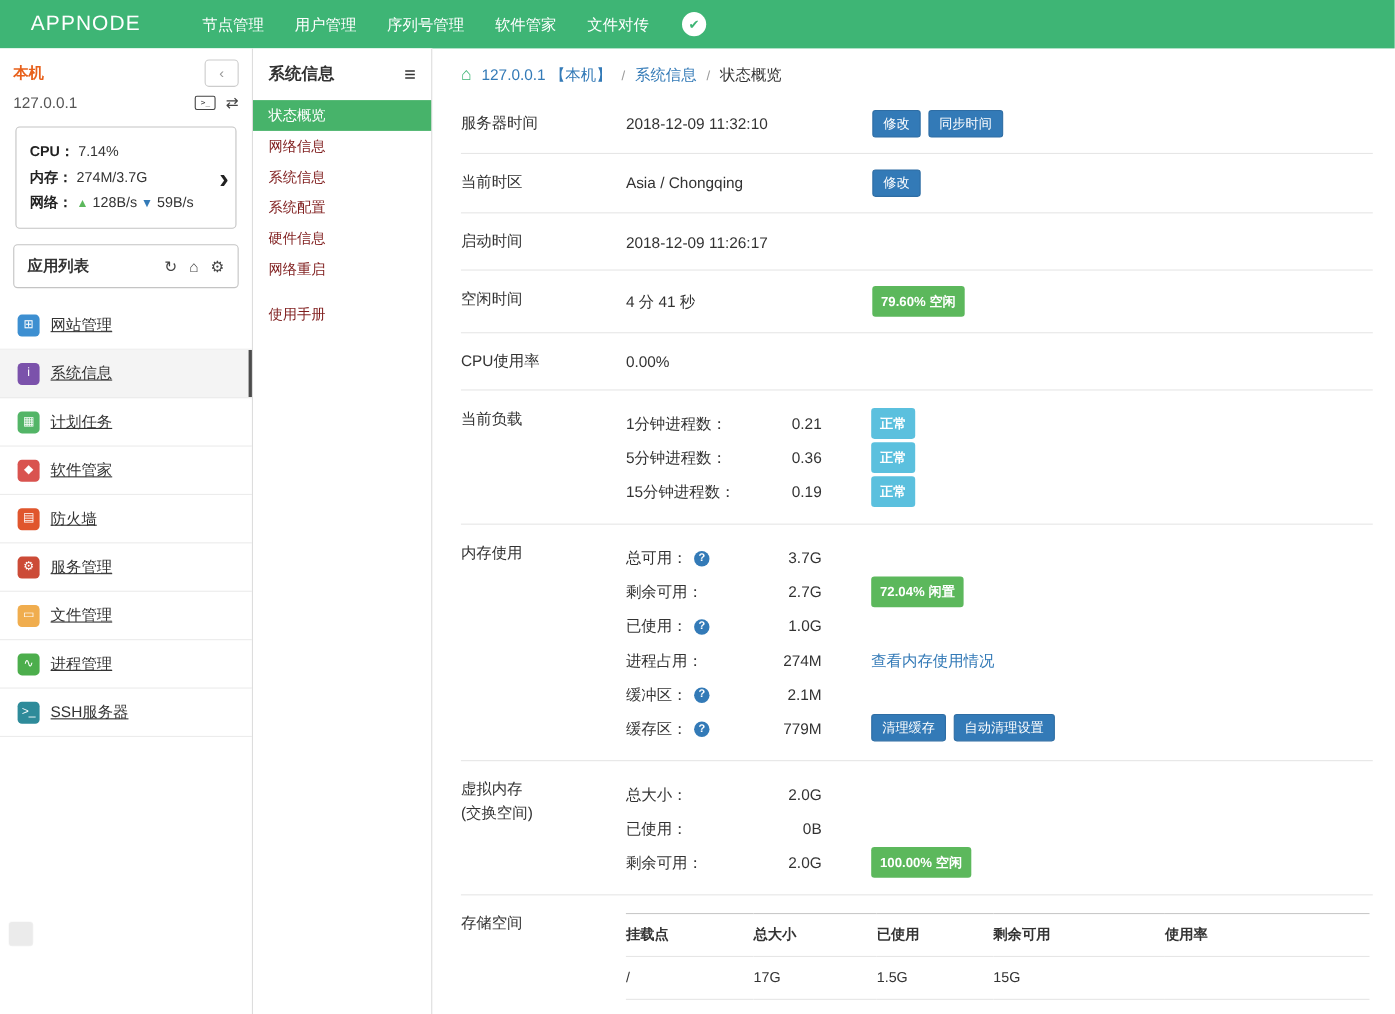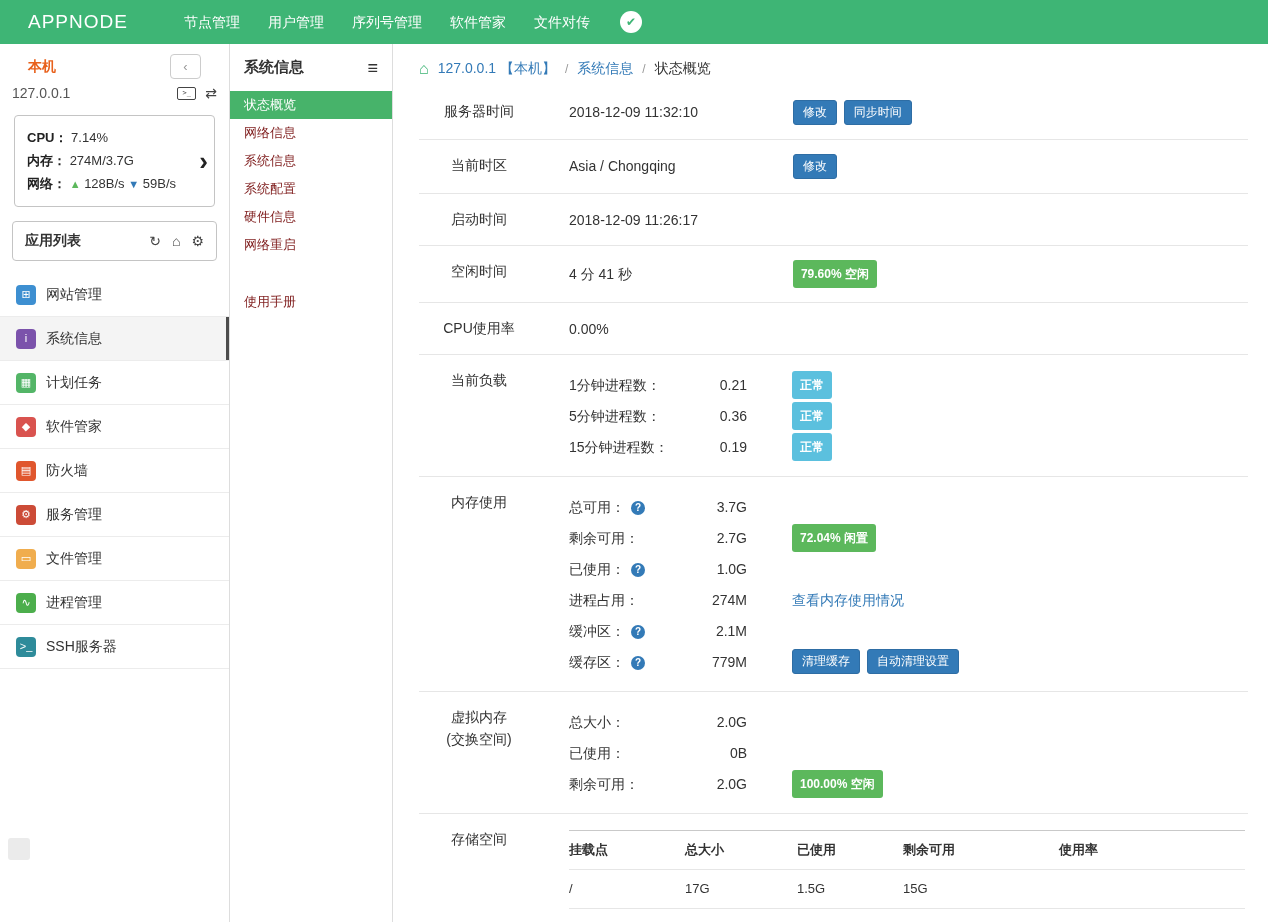--- a/index.html
+++ b/index.html
@@ -12,61 +12,61 @@
   .navbar { height: 44px; background: var(--navbar, #3eb575); display: flex; align-items: center; color: #fff; }
   .brand { font-size: 19px; font-weight: normal; letter-spacing: 1px; padding: 0 42px 0 28px; cursor: pointer; }
   .nav-items { display: flex; align-items: stretch; }
   .nav-item { padding: 0 14px; line-height: 44px; font-size: 14px; color: #fff; cursor: pointer; white-space: nowrap; }
   .nav-circle { width: 22px; height: 22px; border-radius: 50%; background: #fff; color: var(--navbar, #3eb575);
     display: flex; align-items: center; justify-content: center; font-size: 12px; margin-left: 16px; cursor: pointer; font-weight: bold; }
   
   .layout { display: flex; height: 878px; }
   
   .sidebar1 { width: 230px; flex-shrink: 0; border-right: 1px solid #ddd; position: relative; background: #fff; }
-  .server-head { display: flex; justify-content: space-between; align-items: center; padding: 10px 28px 4px; }
+  .server-head { display: flex; justify-content: space-between; align-items: center; padding: 10px 12px 4px; }
   .server-title { color: var(--brand_orange, #e8611c); font-weight: bold; }
   .collapse-btn { width: 31px; height: 25px; border: 1px solid #ccc; border-radius: 4px; background: #fff; color: #999; font-size: 13px; cursor: pointer; line-height: 1; }
   .ip-row { display: flex; justify-content: space-between; align-items: center; padding: 2px 12px 10px; color: #555; }
   .ip-icons { display: flex; gap: 9px; align-items: center; color: #444; }
   .term-icon { width: 19px; height: 13px; border: 1.5px solid #444; border-radius: 2px; font: 7px "DejaVu Sans Mono", monospace;
     display: flex; align-items: center; justify-content: center; cursor: pointer; color: #444; }
   .transfer-icon { font-size: 14px; cursor: pointer; line-height: 1; }
   .stats-box { margin: 4px 14px 14px; border: 1px solid #c4c4c4; border-radius: 4px; padding: 10px 24px 10px 12px; position: relative; font-size: 13px; }
   .stat-line { line-height: 23px; white-space: nowrap; }
   .stat-line b { font-weight: bold; color: #222; }
   .stats-chevron { position: absolute; right: 6px; top: 50%; transform: translateY(-50%); font-size: 26px; font-weight: bold; color: #222; cursor: pointer; }
   .up-arrow { color: var(--net_up, #5cb85c); font-size: 11px; }
   .down-arrow { color: var(--net_down, #337ab7); font-size: 11px; }
   .applist-head { margin: 0 12px; border: 1px solid #c4c4c4; border-radius: 4px; padding: 10px 12px; display: flex; justify-content: space-between; align-items: center; font-weight: bold; }
   .applist-icons { display: flex; gap: 11px; font-weight: normal; color: #444; font-size: 14px; }
   .applist-icons span { cursor: pointer; }
   .app-list { list-style: none; margin: 12px 0 0; padding: 0; }
   .app-item { height: 44px; display: flex; align-items: center; gap: 10px; padding: 0 16px; border-bottom: 1px solid #ececec; cursor: pointer; }
   .app-item.active { background: #f4f4f4; box-shadow: inset -3px 0 0 #4c4c4c; }
   .app-icon { width: 20px; height: 20px; border-radius: 4px; color: #fff; font-size: 11px; display: flex; align-items: center; justify-content: center; flex-shrink: 0; line-height: 1; }
-  .app-label { font-size: 14px; color: #333; }
+  .app-label { font-size: 14px; color: #333; text-decoration: underline; }
   .floating-helper { position: fixed; left: 8px; top: 838px; width: 22px; height: 22px; background: #ebebeb; border-radius: 3px; cursor: pointer; }
   
   .sidebar2 { width: 163px; flex-shrink: 0; border-right: 1px solid #ddd; background: #fff; }
   .s2-head { display: flex; justify-content: space-between; align-items: center; padding: 14px 14px 10px; font-weight: bold; font-size: 15px; }
   .hamburger { font-size: 18px; cursor: pointer; font-weight: normal; line-height: 1; }
   .submenu { list-style: none; margin: 4px 0 0; padding: 0; }
   .submenu li { line-height: 28px; padding: 0 14px; font-size: 13px; cursor: pointer; color: #7f1d1d; }
   .submenu li.active { background: var(--menu_active, #47b36a); color: #fff; }
-  .submenu li.manual { margin-top: 29px; }
+  .submenu li.manual { margin-top: 13px; }
   
   .main { flex: 1; padding: 16px 20px 0 26px; overflow: hidden; }
   .breadcrumb { display: flex; align-items: center; gap: 9px; margin-bottom: 8px; }
   .bc-home { color: var(--navbar, #3eb575); font-size: 16px; cursor: pointer; line-height: 1; }
   .bc-link { color: var(--link, #337ab7); cursor: pointer; }
   .bc-sep { color: #999; font-size: 12px; }
   .bc-current { color: #333; }
   .irow { display: flex; border-bottom: 1px solid #e6e6e6; padding: 14px 0; align-items: flex-start; }
   .irow.last { border-bottom: none; }
-  .irow-label { width: 120px; text-align: center; flex-shrink: 0; line-height: 22px; }
+  .irow-label { width: 120px; text-align: left; flex-shrink: 0; line-height: 22px; }
   .irow-body { margin-left: 30px; flex: 1; line-height: 22px; }
   .irow-value { display: inline-block; width: 220px; vertical-align: middle; }
   .srow { display: flex; align-items: center; height: 31px; }
   .srow-name { width: 120px; }
   .srow-value { width: 58px; text-align: right; }
   .srow-extra { margin-left: 45px; }
   .btn { display: inline-block; padding: 3px 9px; margin-right: 3px; background: var(--blue, #337ab7); border: 1px solid #2e6da4;
     color: #fff; border-radius: 3px; font-size: 12px; cursor: pointer; font-family: inherit; vertical-align: middle; line-height: 1.4; }
   .badge { display: inline-block; padding: 3px 8px; border-radius: 3px; color: #fff; font-size: 12px; font-weight: bold; vertical-align: middle; }
   .badge-green { background: var(--green, #5cb85c); }

